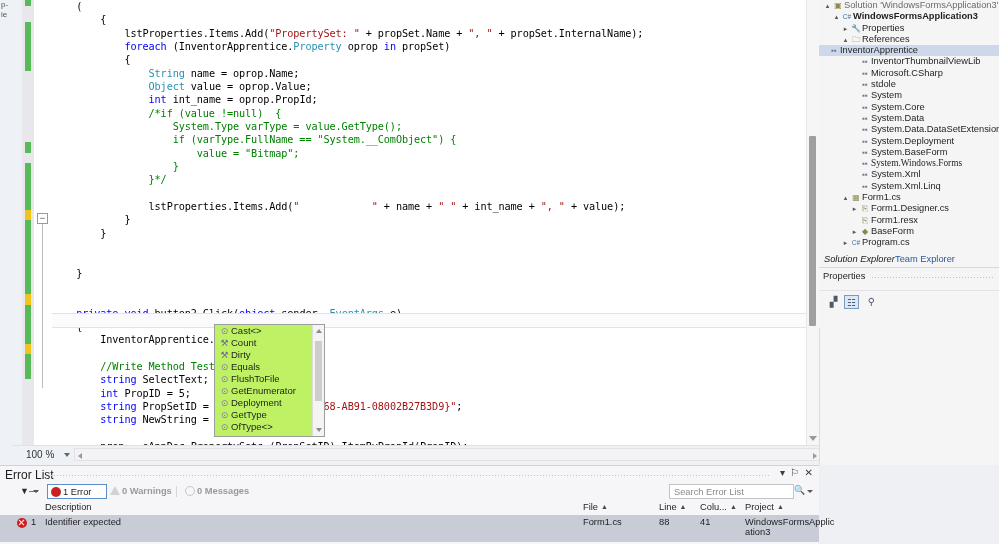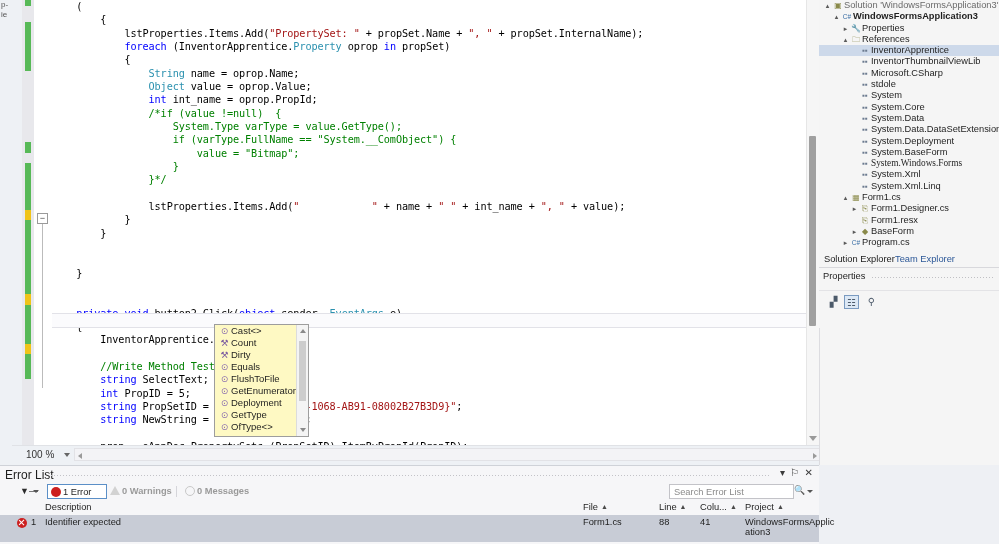--- a/index.html
+++ b/index.html
@@ -40,21 +40,21 @@
   .vthumb{position:absolute;left:2px;width:7px;background:#a0a0a0;border-radius:1px;}
   .vtriangle{position:absolute;left:2px;width:0;height:0;}
 
   .editor-status{position:absolute;left:0;top:445px;width:819px;height:20px;background:#eef1f5;border-top:1px solid #e0e2e6;margin-left:12px;}
   .zoom-box{position:absolute;left:14px;top:3px;font-size:10px;color:#333;}
   .zoom-caret{position:absolute;left:52px;top:7px;width:0;height:0;border-left:3px solid transparent;border-right:3px solid transparent;border-top:4px solid #666;}
   .hscroll{position:absolute;left:62px;top:2px;right:10px;height:13px;background:#f3f3f6;border:1px solid #e2e2e6;box-sizing:border-box;}
   .hs-arrow{position:absolute;top:4px;width:0;height:0;}
 
   
-  .intelli{position:absolute;left:214px;top:324px;width:95px;height:113px;background:#fef9c3;border:1px solid #9d9d9d;box-sizing:border-box;}
+  .intelli{position:absolute;left:214px;top:324px;width:111px;height:113px;background:#bef264;border:1px solid #9d9d9d;box-sizing:border-box;}
   .intelli-list{position:absolute;left:0;top:0;right:12px;bottom:0;overflow:hidden;}
   .ii{height:12px;line-height:12px;font-size:9.5px;color:#1e1e1e;padding-left:3px;white-space:nowrap;position:relative;}
   .ii .gl{display:inline-block;width:13px;text-align:center;color:#8b6fae;font-size:9px;vertical-align:top;}
   .ii .gl.wrench{color:#7a5aa0;}
   .ii .lbl{display:inline-block;vertical-align:top;}
   .intelli-sb{position:absolute;right:0;top:0;width:12px;bottom:0;background:#f4f4f4;border-left:1px solid #dcdcdc;box-sizing:border-box;}
   .isb-thumb{position:absolute;left:2px;top:16px;width:7px;height:60px;background:#cdcdcd;}
   .isb-up,.isb-dn{position:absolute;left:3px;width:0;height:0;border-left:3px solid transparent;border-right:3px solid transparent;}
   .isb-up{top:4px;border-bottom:4px solid #8a8a8a;}
   .isb-dn{bottom:4px;border-top:4px solid #8a8a8a;}
@@ -228,42 +228,42 @@
   </div>
 
   <div class="right-pane">
     <div class="right-rule"></div>
 
     <div class="se-body" id="se-tree">
         <div class="tree-row clip" style="padding-left: 4px;"><span class="exp">▴</span><span class="tico" style="font-size: 8px; color: rgb(138, 138, 74);">▣</span><span>Solution 'WindowsFormsApplication3' (1 proje</span></div>
         <div class="tree-row" style="padding-left: 13px;"><span class="exp">▴</span><span class="tico" style="font-size: 6.5px; color: rgb(58, 110, 165);">C#</span><span style="font-weight: bold;">WindowsFormsApplication3</span></div>
         <div class="tree-row" style="padding-left: 22px;"><span class="exp">▸</span><span class="tico" style="font-size: 8px; color: rgb(138, 138, 74);">🔧</span><span>Properties</span></div>
         <div class="tree-row" style="padding-left: 22px;"><span class="exp">▴</span><span class="tico" style="font-size: 8px; color: rgb(138, 138, 74);">🗀</span><span>References</span></div>
-        <div class="tree-row sel" style="padding-left: 31px;"><span class="exp"></span><span class="tico" style="font-size: 8px; color: rgb(107, 122, 143);">▪▪</span><span>InventorApprentice</span></div>
+        <div class="tree-row sel" style=""><span class="exp"></span><span class="tico" style="font-size: 8px; color: rgb(107, 122, 143);">▪▪</span><span>InventorApprentice</span></div>
         <div class="tree-row" style="padding-left: 31px;"><span class="exp"></span><span class="tico" style="font-size: 8px; color: rgb(107, 122, 143);">▪▪</span><span>InventorThumbnailViewLib</span></div>
         <div class="tree-row" style="padding-left: 31px;"><span class="exp"></span><span class="tico" style="font-size: 8px; color: rgb(107, 122, 143);">▪▪</span><span>Microsoft.CSharp</span></div>
         <div class="tree-row" style="padding-left: 31px;"><span class="exp"></span><span class="tico" style="font-size: 8px; color: rgb(107, 122, 143);">▪▪</span><span>stdole</span></div>
         <div class="tree-row" style="padding-left: 31px;"><span class="exp"></span><span class="tico" style="font-size: 8px; color: rgb(107, 122, 143);">▪▪</span><span>System</span></div>
         <div class="tree-row" style="padding-left: 31px;"><span class="exp"></span><span class="tico" style="font-size: 8px; color: rgb(107, 122, 143);">▪▪</span><span>System.Core</span></div>
         <div class="tree-row" style="padding-left: 31px;"><span class="exp"></span><span class="tico" style="font-size: 8px; color: rgb(107, 122, 143);">▪▪</span><span>System.Data</span></div>
         <div class="tree-row" style="padding-left: 31px;"><span class="exp"></span><span class="tico" style="font-size: 8px; color: rgb(107, 122, 143);">▪▪</span><span>System.Data.DataSetExtensions</span></div>
         <div class="tree-row" style="padding-left: 31px;"><span class="exp"></span><span class="tico" style="font-size: 8px; color: rgb(107, 122, 143);">▪▪</span><span>System.Deployment</span></div>
         <div class="tree-row" style="padding-left: 31px;"><span class="exp"></span><span class="tico" style="font-size: 8px; color: rgb(107, 122, 143);">▪▪</span><span>System.BaseForm</span></div>
         <div class="tree-row" style="padding-left: 31px; font-family: Liberation Serif, serif;"><span class="exp"></span><span class="tico" style="font-size: 8px; color: rgb(107, 122, 143);">▪▪</span><span>System.Windows.Forms</span></div>
         <div class="tree-row" style="padding-left: 31px;"><span class="exp"></span><span class="tico" style="font-size: 8px; color: rgb(107, 122, 143);">▪▪</span><span>System.Xml</span></div>
         <div class="tree-row" style="padding-left: 31px;"><span class="exp"></span><span class="tico" style="font-size: 8px; color: rgb(107, 122, 143);">▪▪</span><span>System.Xml.Linq</span></div>
         <div class="tree-row" style="padding-left: 22px;"><span class="exp">▴</span><span class="tico" style="font-size: 8px; color: rgb(138, 138, 74);">▦</span><span>Form1.cs</span></div>
         <div class="tree-row" style="padding-left: 31px;"><span class="exp">▸</span><span class="tico" style="font-size: 8px; color: rgb(138, 138, 74);">⎘</span><span>Form1.Designer.cs</span></div>
         <div class="tree-row" style="padding-left: 31px;"><span class="exp"></span><span class="tico" style="font-size: 8px; color: rgb(138, 138, 74);">⎘</span><span>Form1.resx</span></div>
         <div class="tree-row" style="padding-left: 31px;"><span class="exp">▸</span><span class="tico" style="font-size: 8px; color: rgb(138, 138, 74);">◆</span><span>BaseForm</span></div>
         <div class="tree-row" style="padding-left: 22px;"><span class="exp">▸</span><span class="tico" style="font-size: 6.5px; color: rgb(58, 110, 165);">C#</span><span>Program.cs</span></div>
       </div>
 
     <div class="se-tabs">
-      <div class="se-tab active" style="left:5px;">Solution Explorer</div>
+      <div class="se-tab active" style="left:5px;font-style:italic;">Solution Explorer</div>
       <div class="se-tab" style="left:76px;">Team Explorer</div>
     </div>
     <div class="se-underline"></div>
 
     <div class="props">
       <div class="props-title">Properties</div>
       <div class="props-dots"></div>
       <div class="props-toolbar">
         <div class="ptb" style="left:7px;">▞</div>
         <div class="ptb pressed" style="left:25px;">☷</div>

